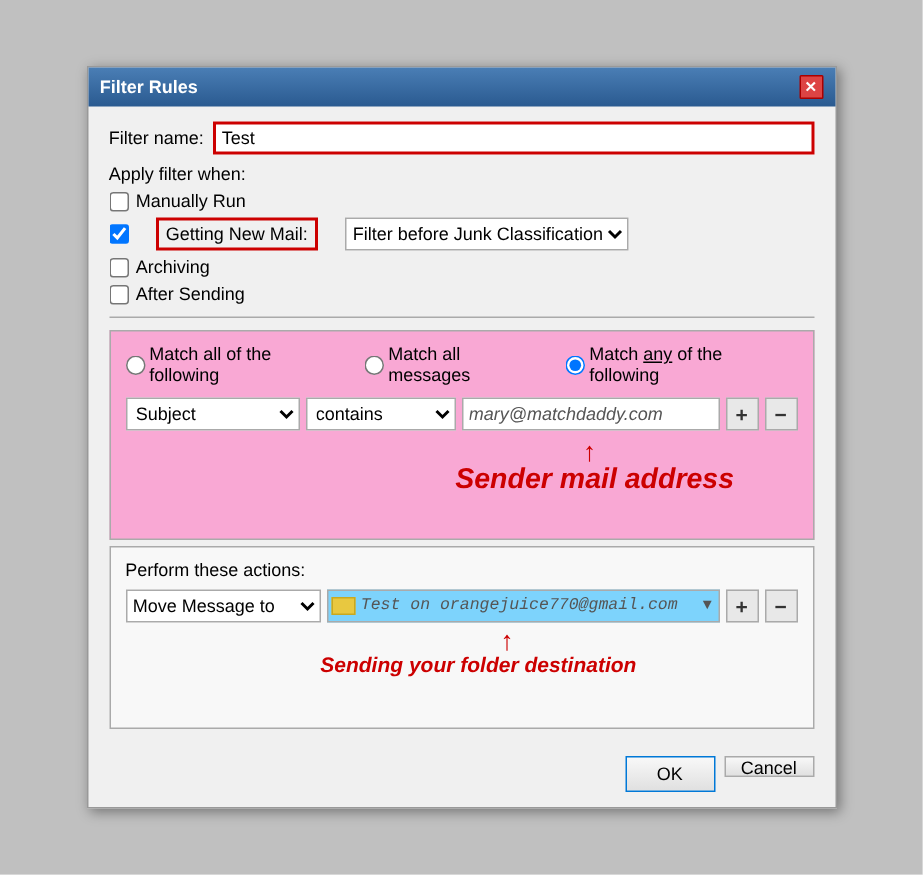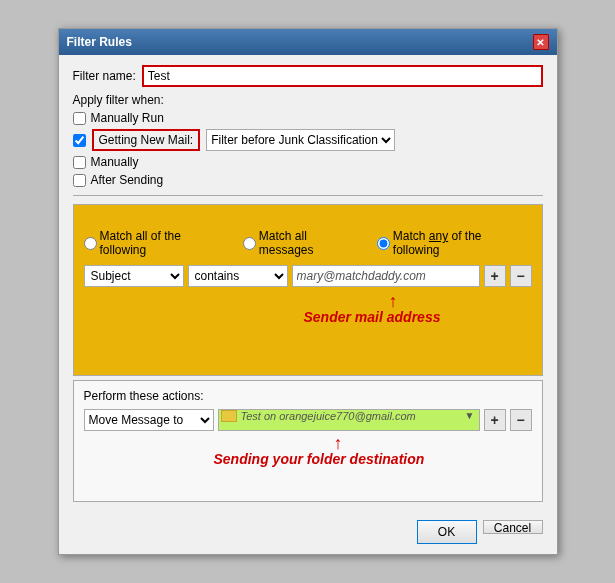--- a/index.html
+++ b/index.html
@@ -79,22 +79,22 @@
     .checkbox-row {
       display: flex;
       align-items: center;
       margin-bottom: 4px;
     }
     .checkbox-row input[type="checkbox"] {
       margin-right: 5px;
     }
     .getting-new-mail-row {
       display: flex;
-      align-items: center;
       margin-bottom: 4px;
+      gap: 12px;
     }
     .getting-new-mail-label {
       border: 2px solid #cc0000;
       padding: 2px 5px;
       font-size: 12px;
       margin: 0 6px;
       white-space: nowrap;
     }
     select {
       font-size: 12px;
@@ -163,21 +163,21 @@
       top: 0;
       color: #cc0000;
       font-size: 18px;
       font-weight: bold;
     }
     .annotation-text {
       position: absolute;
       left: 220px;
       top: 18px;
       color: #cc0000;
-      font-size: 14px;
+      font-size: 19px;
       font-style: italic;
       font-weight: bold;
       white-space: nowrap;
     }
     .actions-section {
       border: 1px solid #aaa;
       background: #f8f8f8;
       padding: 8px 10px;
       margin-top: 4px;
     }
@@ -187,26 +187,27 @@
       margin-bottom: 6px;
       display: block;
     }
     .actions-row {
       display: flex;
       align-items: center;
       gap: 4px;
     }
     .folder-select-container {
       display: flex;
-      align-items: flex-start;
-      border: 1px solid #aaa;
-      background: #bef264;
+      align-items: center;
+      border: 1px solid #aaa;
+      background: #7dd3fc;
       height: 22px;
       flex: 1;
       padding: 0 2px;
+      font-family: Liberation Mono, monospace;
     }
     .folder-icon {
       width: 16px;
       height: 12px;
       background: #e8c840;
       border: 1px solid #c8a820;
       margin-right: 4px;
       flex-shrink: 0;
     }
     .folder-text {
@@ -265,22 +266,22 @@
       width: 60px;
       height: 14px;
       background: linear-gradient(to bottom, #f8f8f8, #e0e0e0);
       border: 1px solid #aaa;
       color: #000;
       font-size: 12px;
       cursor: pointer;
     }
     .conditions-section {
       border: 1px solid #aaa;
-      background: #eab308;
-      padding: 24px 10px;
+      background: #f9a8d4;
+      padding: 8px 10px;
       margin-top: 2px;
     }
   </style>
 </head>
 <body>
 
 <div class="dialog">
 
   <div class="title-bar">
     <span>Filter Rules</span>
@@ -307,21 +308,21 @@
       <input type="checkbox" checked="" style="">
       <span class="getting-new-mail-label">Getting New Mail:</span>
       <select>
         <option>Filter before Junk Classification</option>
         <option>Filter after Junk Classification</option>
       </select>
     </div>
 
     <div class="checkbox-row">
       <input type="checkbox" style="">
-      <span>Manually</span>
+      <span>Archiving</span>
     </div>
 
     <div class="checkbox-row">
       <input type="checkbox" style="">
       <span>After Sending</span>
     </div>
 
     <hr class="separator">
 
     <div class="conditions-section">
@@ -335,21 +336,21 @@
           <input type="radio" name="match" style="">
           <span>Match all messages</span>
         </label>
         <label>
           <input type="radio" name="match" checked="" style="">
           <span>Match <u>any</u> of the following</span>
         </label>
       </div>
 
       <div class="filter-condition-row">
-        <select style="width:100px;">
+        <select style="width:116px;">
           <option>Subject</option>
           <option>From</option>
           <option>To</option>
           <option>Body</option>
         </select>
         <select style="width:100px;">
           <option>contains</option>
           <option>doesn't contain</option>
           <option>is</option>
           <option>isn't</option>

